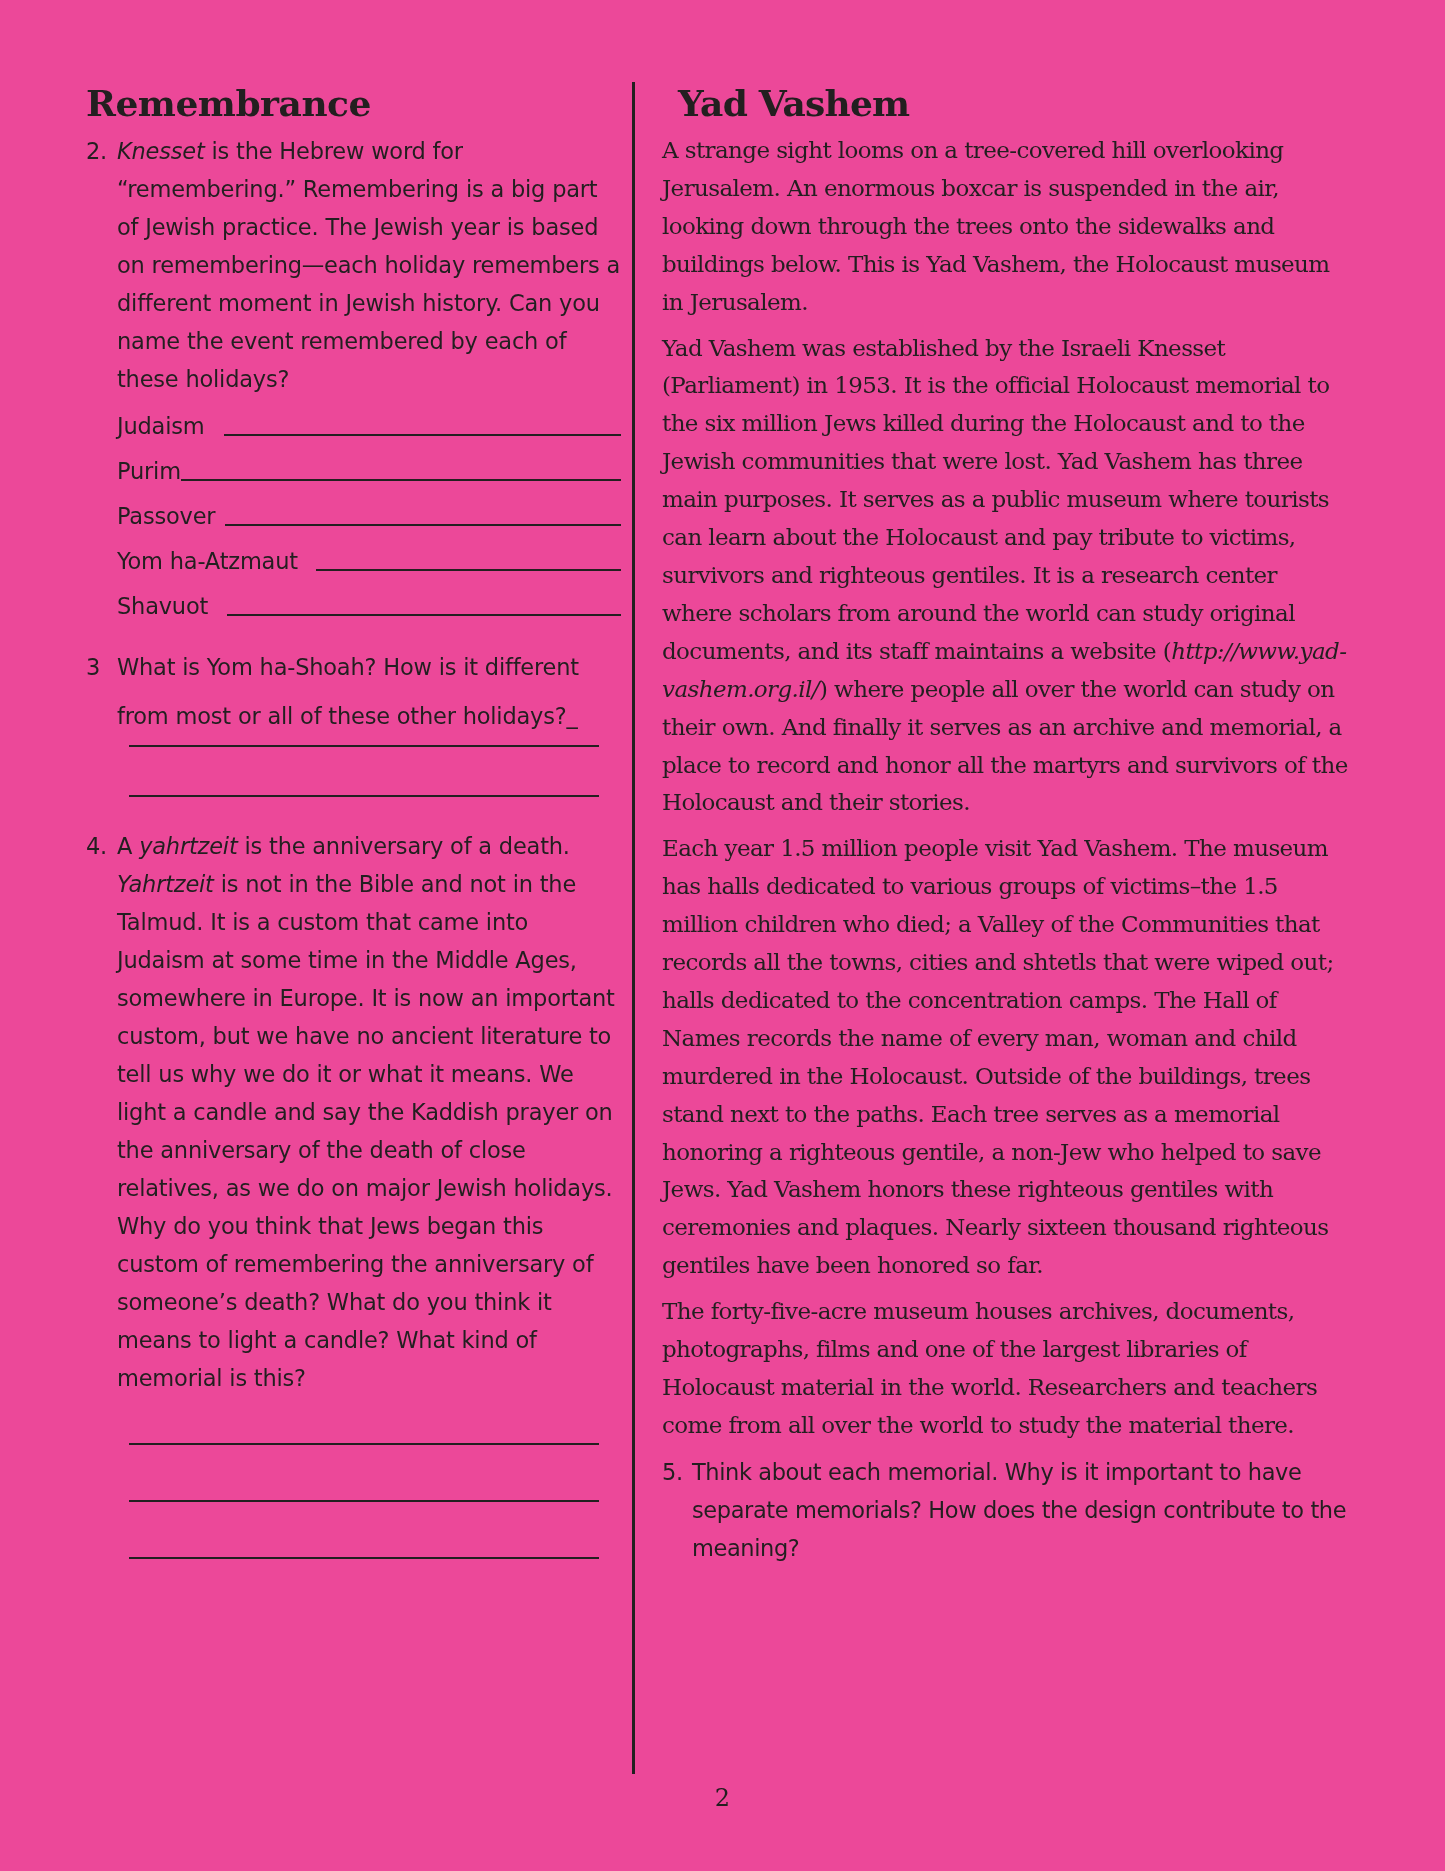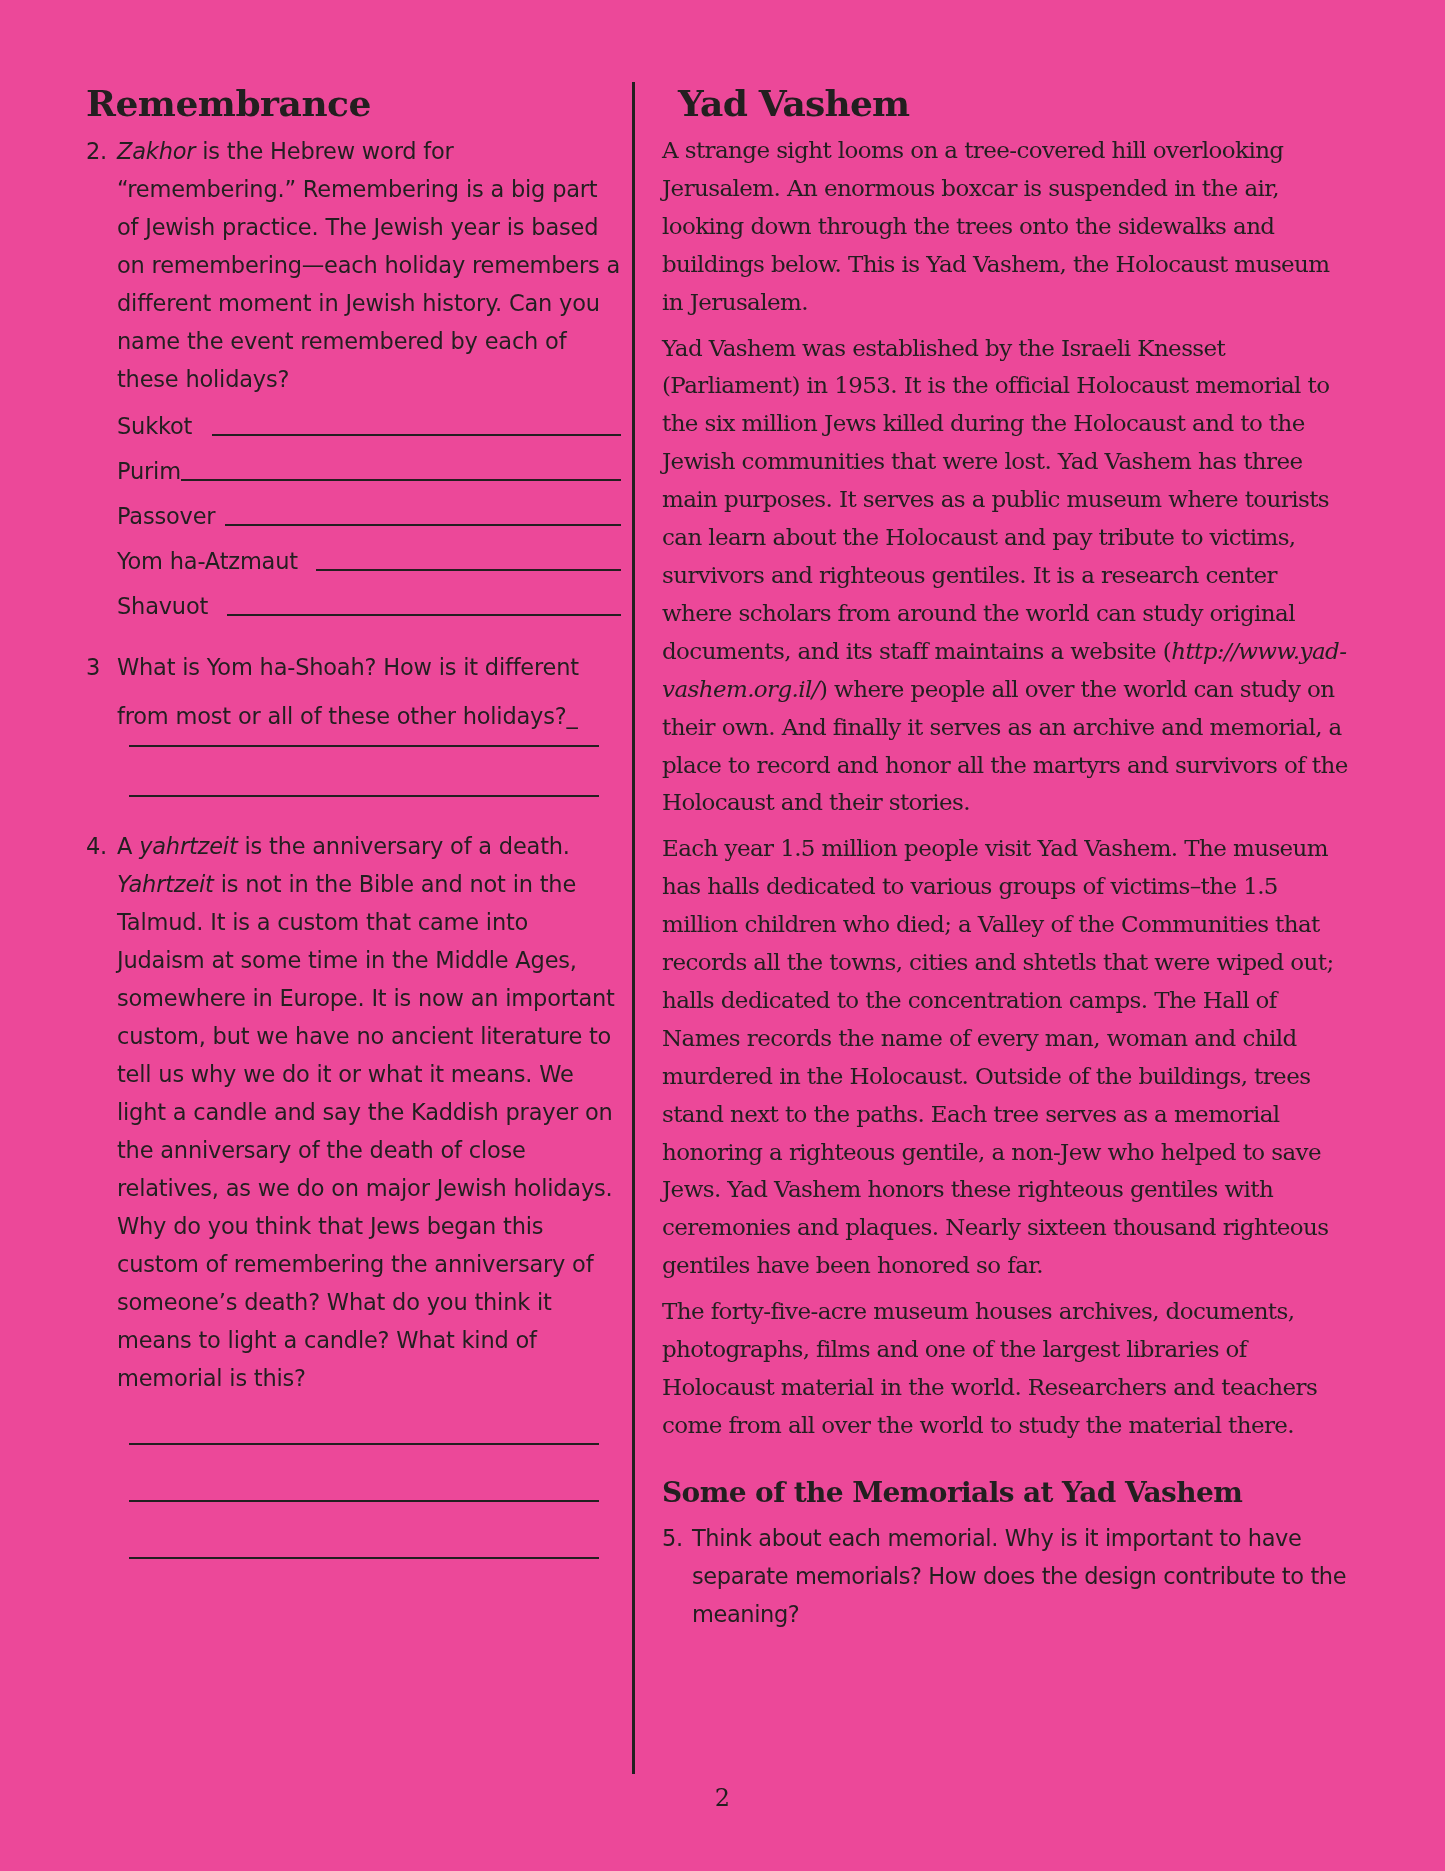--- a/index.html
+++ b/index.html
@@ -39,26 +39,26 @@
 </head>
 <body>
 
 <div class="page">
 
   <div class="left">
     <h1 class="h-left">Remembrance</h1>
 
     <div class="q">
       <span class="num">2.</span>
-      <i>Zakhor</i><span> is the Hebrew word for “remembering.” Remembering is a big part of Jewish practice. The Jewish year is based on remembering—each holiday remembers a different moment in Jewish history. Can you name the event remembered by each of these holidays?</span>
+      <i>Knesset</i><span> is the Hebrew word for “remembering.” Remembering is a big part of Jewish practice. The Jewish year is based on remembering—each holiday remembers a different moment in Jewish history. Can you name the event remembered by each of these holidays?</span>
     </div>
 
     <div class="holiday-list">
       <div class="holiday-row">
-        <span class="label">Sukkot</span>
+        <span class="label">Judaism</span>
         <span class="line" style="margin-left:20px"></span>
       </div>
       <div class="holiday-row">
         <span class="label">Purim</span>
         <span class="line tight"></span>
       </div>
       <div class="holiday-row">
         <span class="label">Passover</span>
         <span class="line"></span>
       </div>
@@ -90,21 +90,20 @@
 
   <div class="divider"></div>
 
   <div class="right">
     <h1 class="h-right">Yad Vashem</h1>
     <p class="para">A strange sight looms on a tree-covered hill overlooking Jerusalem. An enormous boxcar is suspended in the air, looking down through the trees onto the sidewalks and buildings below. This is Yad Vashem, the Holocaust museum in Jerusalem.</p>
     <p class="para"><span>Yad Vashem was established by the Israeli Knesset (Parliament) in 1953. It is the official Holocaust memorial to the six million Jews killed during the Holocaust and to the Jewish communities that were lost. Yad Vashem has three main purposes. It serves as a public museum where tourists can learn about the Holocaust and pay tribute to victims, survivors and righteous gentiles. It is a research center where scholars from around the world can study original documents, and its staff maintains a website (</span><i>http://www.yad-vashem.org.il/</i><span>) where people all over the world can study on their own. And finally it serves as an archive and memorial, a place to record and honor all the martyrs and survivors of the Holocaust and their stories.</span></p>
     <p class="para">Each year 1.5 million people visit Yad Vashem. The museum has halls dedicated to various groups of victims–the 1.5 million children who died; a Valley of the Communities that records all the towns, cities and shtetls that were wiped out; halls dedicated to the concentration camps. The Hall of Names records the name of every man, woman and child murdered in the Holocaust. Outside of the buildings, trees stand next to the paths. Each tree serves as a memorial honoring a righteous gentile, a non-Jew who helped to save Jews. Yad Vashem honors these righteous gentiles with ceremonies and plaques. Nearly sixteen thousand righteous gentiles have been honored so far.</p>
     <p class="para">The forty-five-acre museum houses archives, documents, photographs, films and one of the largest libraries of Holocaust material in the world. Researchers and teachers come from all over the world to study the material there.</p>
 
-    <h2 class="h-sub">Some of the Memorials at Yad Vashem</h2>
     <div class="q5">
       <span class="num">5.</span>
       <span>Think about each memorial. Why is it important to have separate memorials? How does the design contribute to the meaning?</span>
     </div>
   </div>
 
   <div class="page-num">2</div>
 </div>
 
 </body></html>

